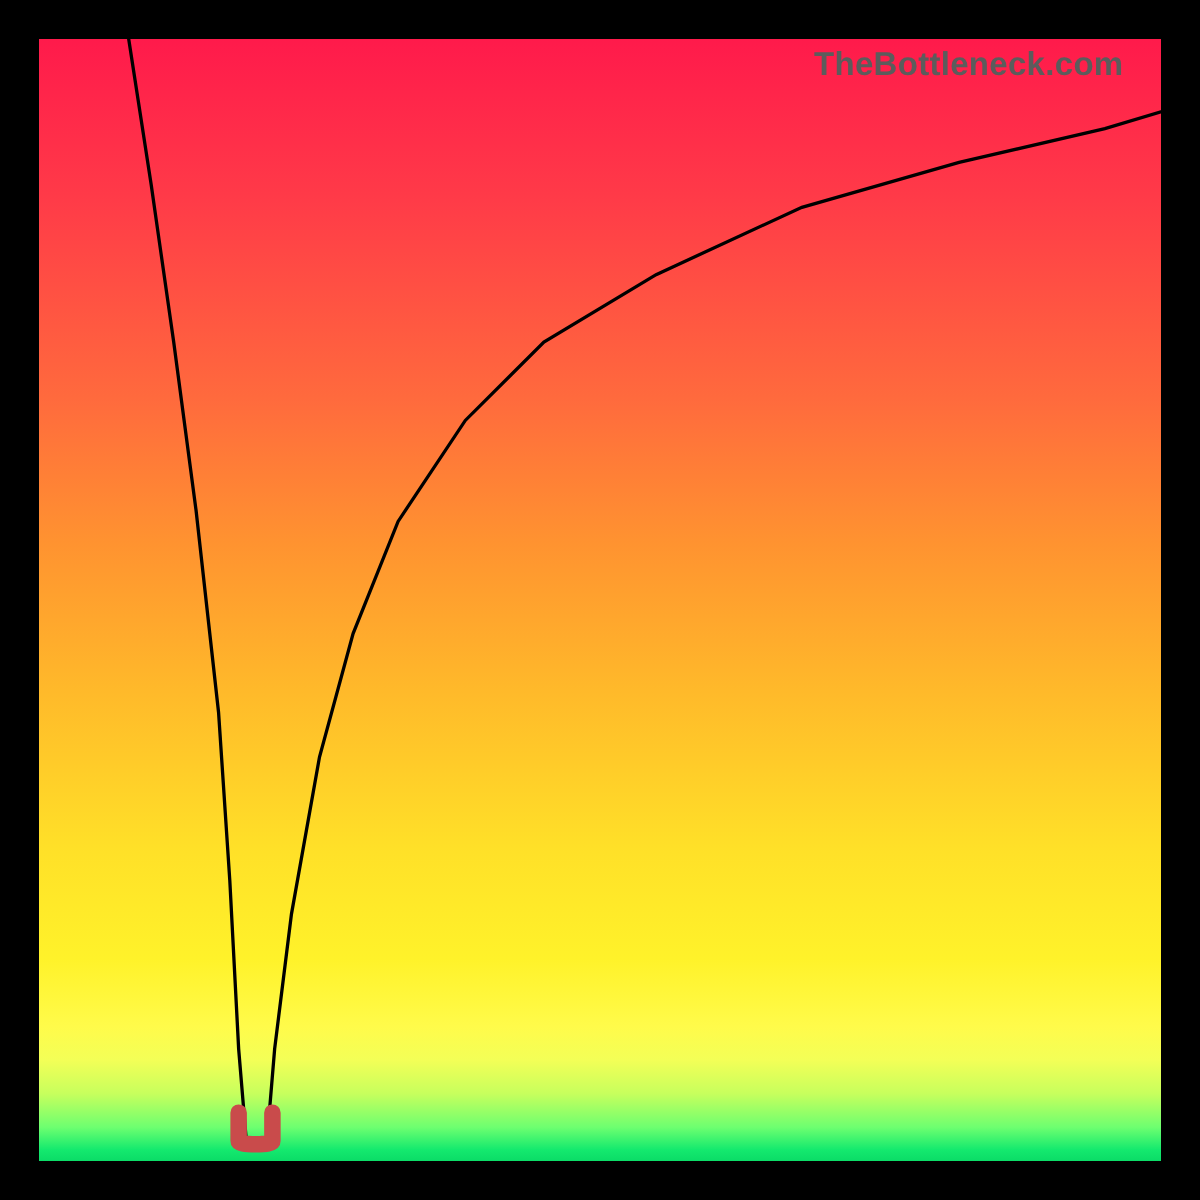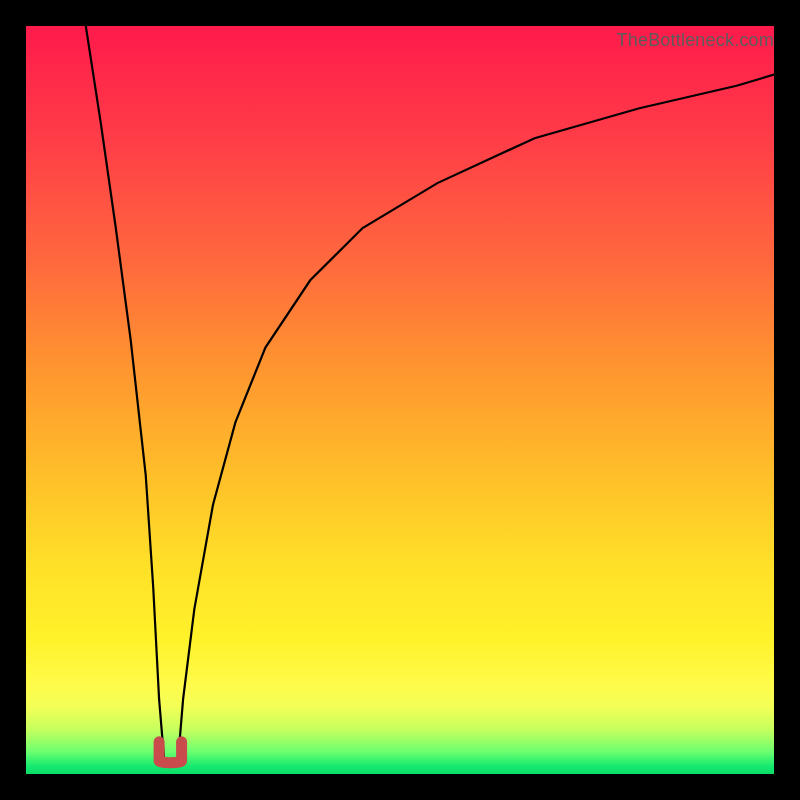--- a/index.html
+++ b/index.html
@@ -37,24 +37,24 @@
       #f3ff57 91%,
       #c7ff5d 94%,
       #6dff70 97%,
       #14e96e 99%,
       #0bdc67 100%
     );
   }
   .watermark {
     position: absolute;
     top: 4px;
-    right: 0;
+    right: 25px;
     color: #5c5c5c;
-    font-size: 18px;
-    font-weight: 400;
+    font-size: 22px;
+    font-weight: 700;
     letter-spacing: 0.2px;
     z-index: 10;
     user-select: none;
   }
   svg.curves {
     position: absolute;
     left: 0;
     top: 0;
     width: 748px;
     height: 748px;

